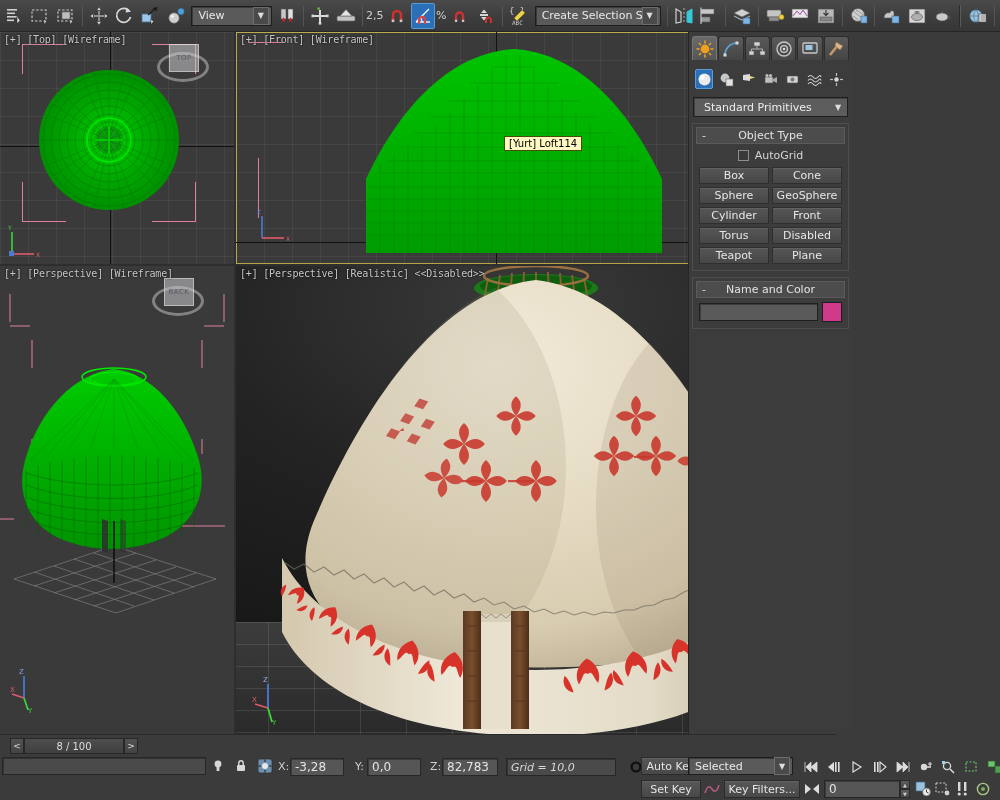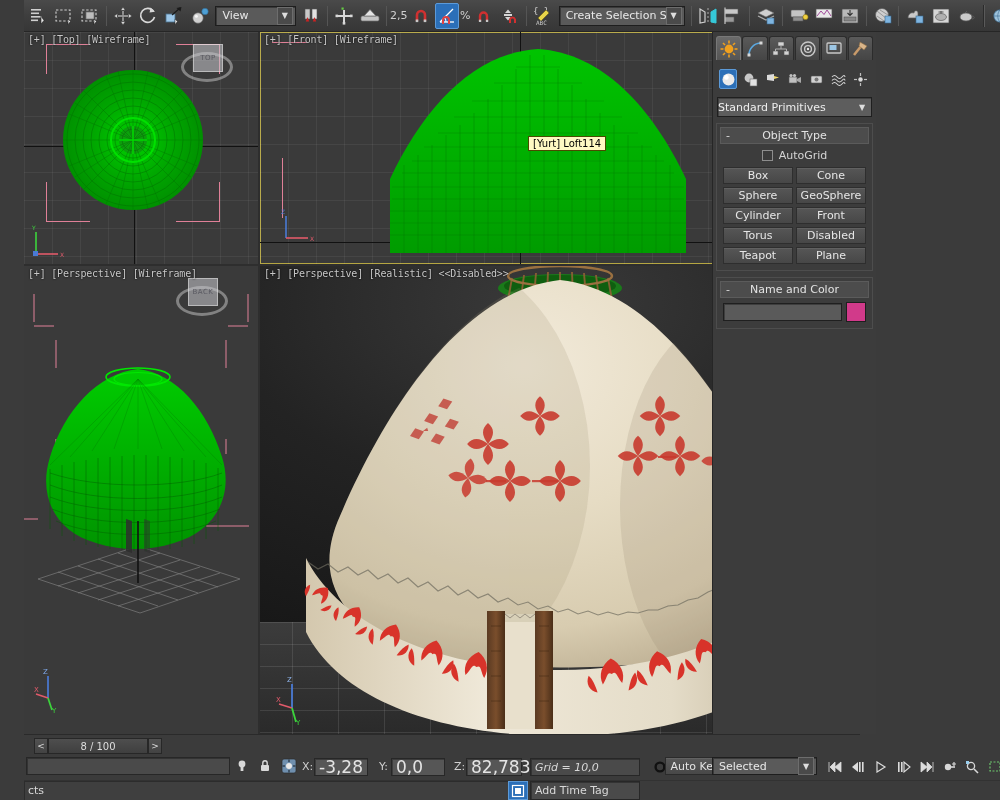--- a/index.html
+++ b/index.html
@@ -6,21 +6,21 @@
   html, body {
     margin: 0; padding: 0;
     width: 1000px; height: 800px;
     overflow: hidden;
     background: #3b3b3b;
     font-family: "DejaVu Sans", "Liberation Sans", sans-serif;
     font-size: 11px;
     color: #d5d5d5;
     -webkit-font-smoothing: none;
   }
-  #app { position: relative; width: 852px; height: 800px; margin-left: 24px; }
+  #app { position: relative; width: 852px; height: 800px; }
 
   
   #toolbar {
     position: absolute; left: 0; top: 0; width: 1000px; height: 32px;
     background: linear-gradient(180deg,#4a4a4a 0%, #3e3e3e 50%, #363636 100%);
     border-bottom: 1px solid #262626;
     display: flex; align-items: center; padding: 0 2px; gap: 0px;
   }
   .tbtn {
     width: 26px; height: 26px; margin: 0 1px;
@@ -124,21 +124,21 @@
   }
   .ptab.sel { background:linear-gradient(180deg,#6a6a6a,#555); border-color:#787878; }
   .cat-row { display:flex; gap:4px; padding:5px 3px; align-items:center; }
   .catbtn {
     width:20px; height:20px; display:flex; align-items:center; justify-content:center;
     border:1px solid transparent; border-radius:2px;
   }
   .catbtn.sel { background:#2b6fb8; border:1px solid #5c9ad8; }
   .pcombo {
     height:20px; margin: 3px 1px 6px 1px; background:#5d5d5d; border:1px solid #1f1f1f;
-    display:flex; align-items:center; padding-left:0; color:#ededed; font-size:11px;
+    display:flex; align-items:center; padding-left:10px; color:#ededed; font-size:11px;
     box-shadow: inset 1px 1px 0 rgba(0,0,0,.3);
   }
   .pcombo .pc-arrow { margin-left:auto; width:18px; text-align:center; font-size:8px; color:#ddd; }
   .rollout {
     border:1px solid #4d4d4d; background:#3c3c3c; margin-bottom:6px; padding:3px;
   }
   .rollout-hdr {
     height:17px; background:#4c4c4c; border:1px solid #5b5b5b;
     display:flex; align-items:center; justify-content:center; position:relative;
     font-size:11px; color:#e2e2e2;
@@ -176,21 +176,21 @@
   .statusfield {
     position:absolute; background:#4a4a4a; border:1px solid #272727;
     box-shadow: inset 1px 1px 0 rgba(0,0,0,.3);
     display:flex; align-items:center; padding-left:4px; font-size:11px; color:#d8d8d8;
   }
   .sb-icon { position:absolute; display:flex; align-items:center; justify-content:center; }
   .coordlabel { position:absolute; font-size:11px; color:#d0d0d0; }
   .coordbox {
     position:absolute; height:18px; background:#565656; border:1px solid #272727;
     box-shadow: inset 1px 1px 0 rgba(0,0,0,.3);
-    display:flex; align-items:center; padding-left:4px; font-size:17px; color:#e4e4e4;
+    display:flex; align-items:center; padding-left:4px; font-size:12px; color:#e4e4e4;
   }
   #statusbar { position:absolute; left:0; top:780px; width:1000px; height:20px; background:#3b3b3b;
                border-top:1px solid #323232; }
   .btnflat {
     background:linear-gradient(180deg,#585858,#484848); border:1px solid #2b2b2b;
     color:#e4e4e4; font-size:11px; display:flex; align-items:center; justify-content:center;
     box-shadow: inset 0 1px 0 rgba(255,255,255,.07);
   }
   .navbtn {
     width:22px; height:19px; display:flex; align-items:center; justify-content:center;
@@ -1198,24 +1198,14 @@
       </svg>
     </div>
     <div class="sb-icon" style="position:absolute; left:974px; top:2px; width:18px; height:18px;">
       <svg width="16" height="16" viewBox="0 0 16 16">
         <circle cx="8" cy="8" r="5.6" fill="none" stroke="#a8c88a" stroke-width="1.4"></circle>
         <circle cx="8" cy="8" r="2" fill="#7aa85a"></circle>
       </svg>
     </div>
   </div>
 
-  <div id="statusbar">
-    <div class="statusfield" style="left:0px; top:0px; width:484px; height:19px; background:#3f3f3f; border:none;">cts</div>
-    <div class="sb-icon" style="left:484px; top:0px; width:20px; height:19px; background:#2b6fb8; border:1px solid #5c9ad8;">
-      <svg width="14" height="14" viewBox="0 0 14 14">
-        <rect x="1.5" y="1.5" width="11" height="11" fill="none" stroke="#ffffff" stroke-width="1.2"></rect>
-        <rect x="4" y="4" width="6" height="6" fill="#ffffff"></rect>
-      </svg>
-    </div>
-    <div class="statusfield" style="left:506px; top:0px; width:110px; height:19px; justify-content:flex-start;">Add Time Tag</div>
-  </div>
 
 </div>
 
 </body></html>

